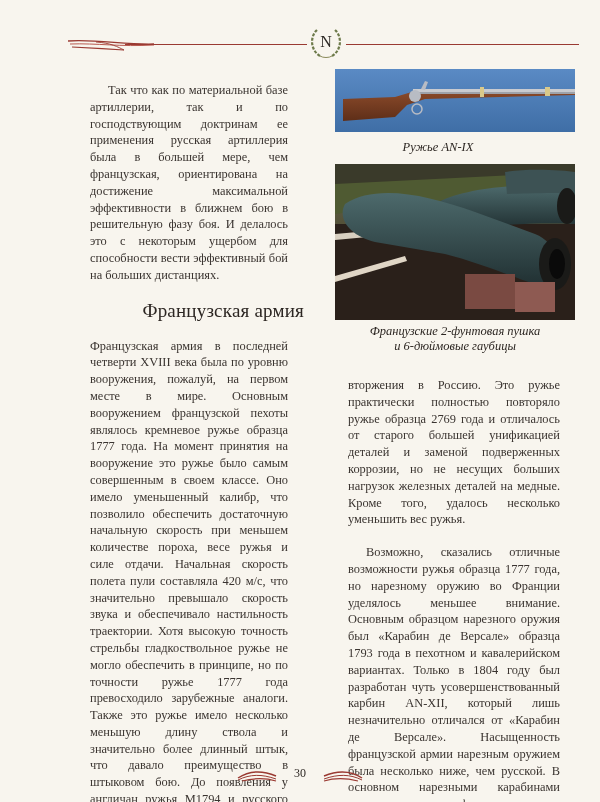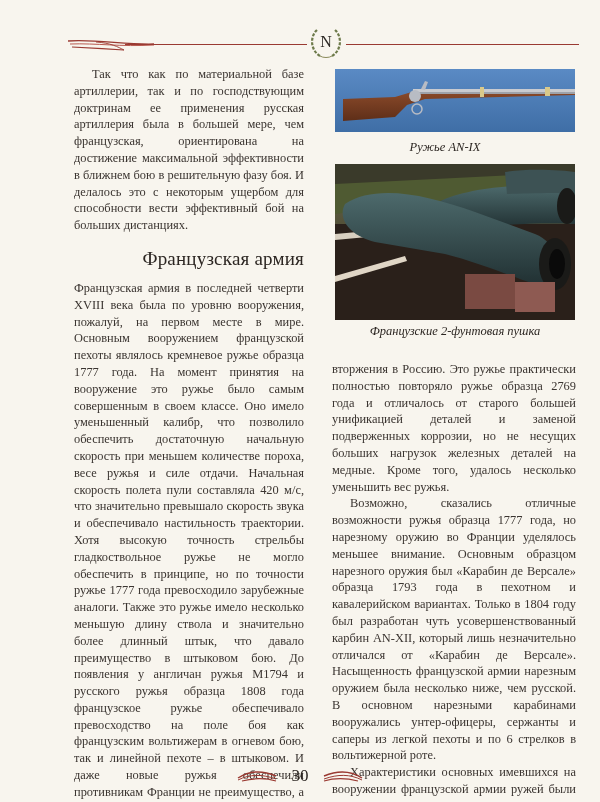--- a/index.html
+++ b/index.html
@@ -20,45 +20,45 @@
     text-align:center; line-height:36px; font-size:16px; color:#2e2a26;
     font-family:"Liberation Serif", serif;
   }
 
   .col-left { position:absolute; left:74px; top:66px; width:230px; }
   .col-right { position:absolute; left:332px; top:361px; width:194px; }
 
   .para {
     font-family:"Liberation Serif", serif;
     font-size:12.4px; line-height:16.8px; text-align:justify;
-    margin:0; text-indent:18px;
+    margin:16px; text-indent:18px;
     hyphens:manual;
   }
   .para.no-indent { text-indent:0; }
   .section-title {
     font-family:"Liberation Serif", serif;
     font-size:19px; color:#2c2622;
     text-align:right; margin:14px 0 10px 0; font-weight:normal;
     letter-spacing:0.2px;
   }
 
   .figure { position:absolute; }
   .fig-musket { left:335px; top:69px; width:240px; height:63px; }
   .fig-cannon { left:335px; top:164px; width:240px; height:156px; }
   .caption {
     position:absolute; font-family:"Liberation Serif", serif; font-style:italic;
     font-size:12.5px; color:#2c2622; text-align:center; line-height:14.5px;
   }
-  .cap-musket { left:325px; top:140px; width:240px; }
+  .cap-musket { left:318px; top:140px; width:240px; }
   .cap-cannon { left:335px; top:324px; width:240px; }
 
   .footer { position:absolute; left:0; top:760px; width:600px; height:30px; }
   .page-num {
     position:absolute; left:280px; top:6px; width:40px; text-align:center;
-    font-family:"Liberation Serif", serif; font-size:17px; color:#2c2622;
+    font-family:"Liberation Serif", serif; font-size:12px; color:#2c2622;
   }
   .swash-f1 { position:absolute; left:236px; top:8px; width:42px; height:14px; }
   .swash-f2 { position:absolute; left:322px; top:8px; width:42px; height:14px; }
 </style>
 </head>
 <body>
 
 <div class="header-ornament">
   <svg class="swash-left" viewBox="0 0 90 16">
     <path d="M2 4 C 30 2, 60 8, 88 7" stroke="#9a3a32" stroke-width="1.4" fill="none"></path>
@@ -133,20 +133,21 @@
     <path d="M10 40 C 40 20, 90 30, 140 48 L 200 70 C 225 80, 230 110, 215 125 C 195 120, 150 100, 110 90 L 40 78 C 15 72, 2 55, 10 40 Z" fill="url(#barrel)"></path>
     <ellipse cx="220" cy="100" rx="16" ry="26" fill="#1a1a18"></ellipse>
     <ellipse cx="222" cy="100" rx="8" ry="15" fill="#0a0a0a"></ellipse>
     <ellipse cx="232" cy="42" rx="10" ry="18" fill="#1a1a18"></ellipse>
     <rect x="130" y="110" width="50" height="35" fill="#7a4a42"></rect>
     <rect x="180" y="118" width="40" height="30" fill="#8e5a52"></rect>
   </svg>
 </div>
 <div class="caption cap-cannon">
   <div>Французские 2-фунтовая пушка</div>
+  <div>и 6-дюймовые гаубицы</div>
 </div>
 
 <div class="col-right" style="width:244px;">
   <p class="para no-indent">вторжения в Россию. Это ружье практически полностью повторяло ружье образца 2769 года и отличалось от старого большей унификацией деталей и заменой подверженных коррозии, но не несущих больших нагрузок железных деталей на медные. Кроме того, удалось несколько уменьшить вес ружья.</p>
   <p class="para">Возможно, сказались отличные возможности ружья образца 1777 года, но нарезному оружию во Франции уделялось меньшее внимание. Основным образцом нарезного оружия был «Карабин де Версале» образца 1793 года в пехотном и кавалерийском вариантах. Только в 1804 году был разработан чуть усовершенствованный карбин AN-XII, который лишь незначительно отличался от «Карабин де Версале». Насыщенность французской армии нарезным оружием была несколько ниже, чем русской. В основном нарезными карабинами вооружались унтер-офицеры, сержанты и саперы из легкой пехоты и по 6 стрелков в вольтижерной роте.</p>
   <p class="para">Характеристики основных имевшихся на вооружении французской армии ружей были следующие.</p>
 
 </div>
 
 <div class="footer">

